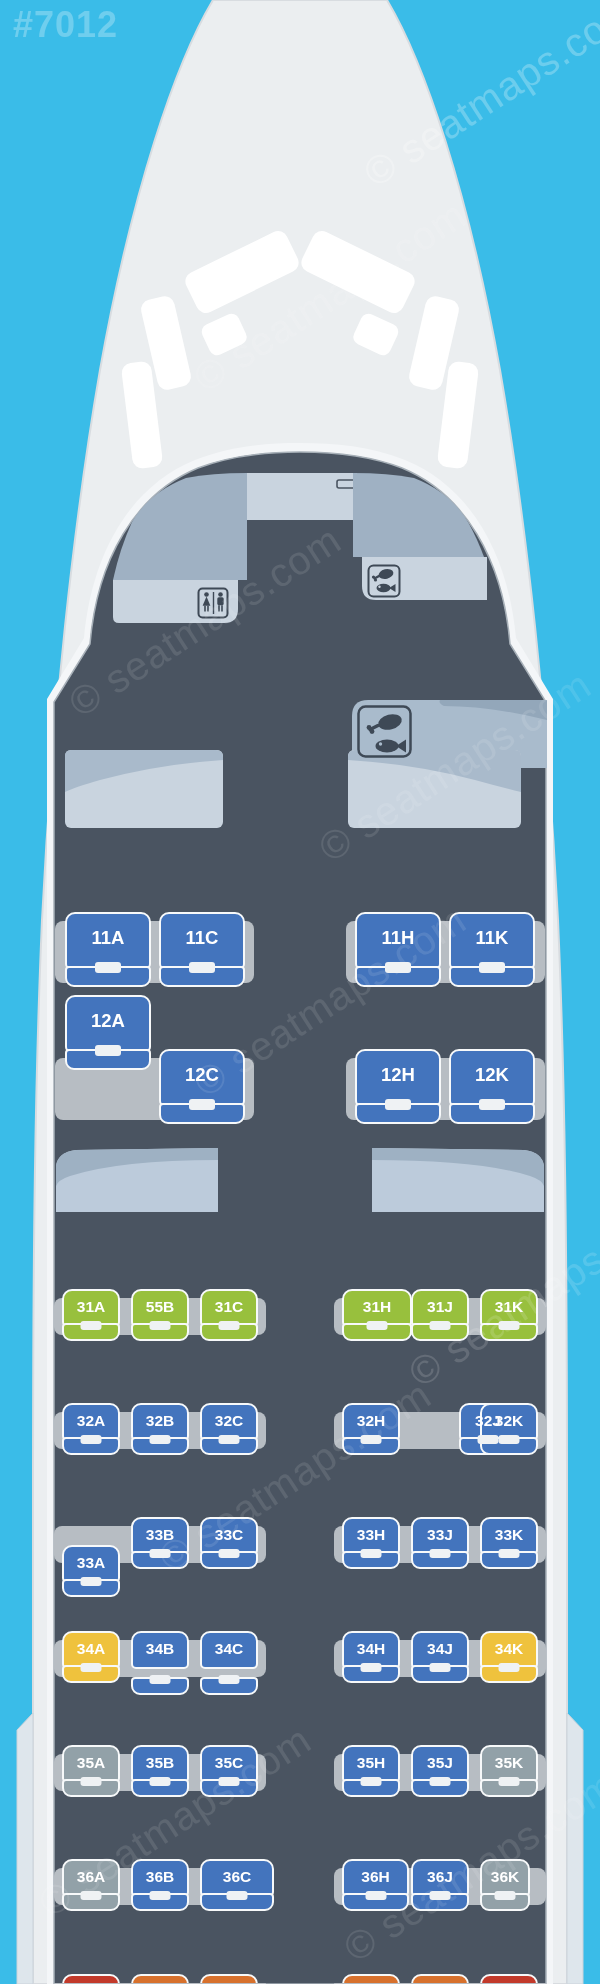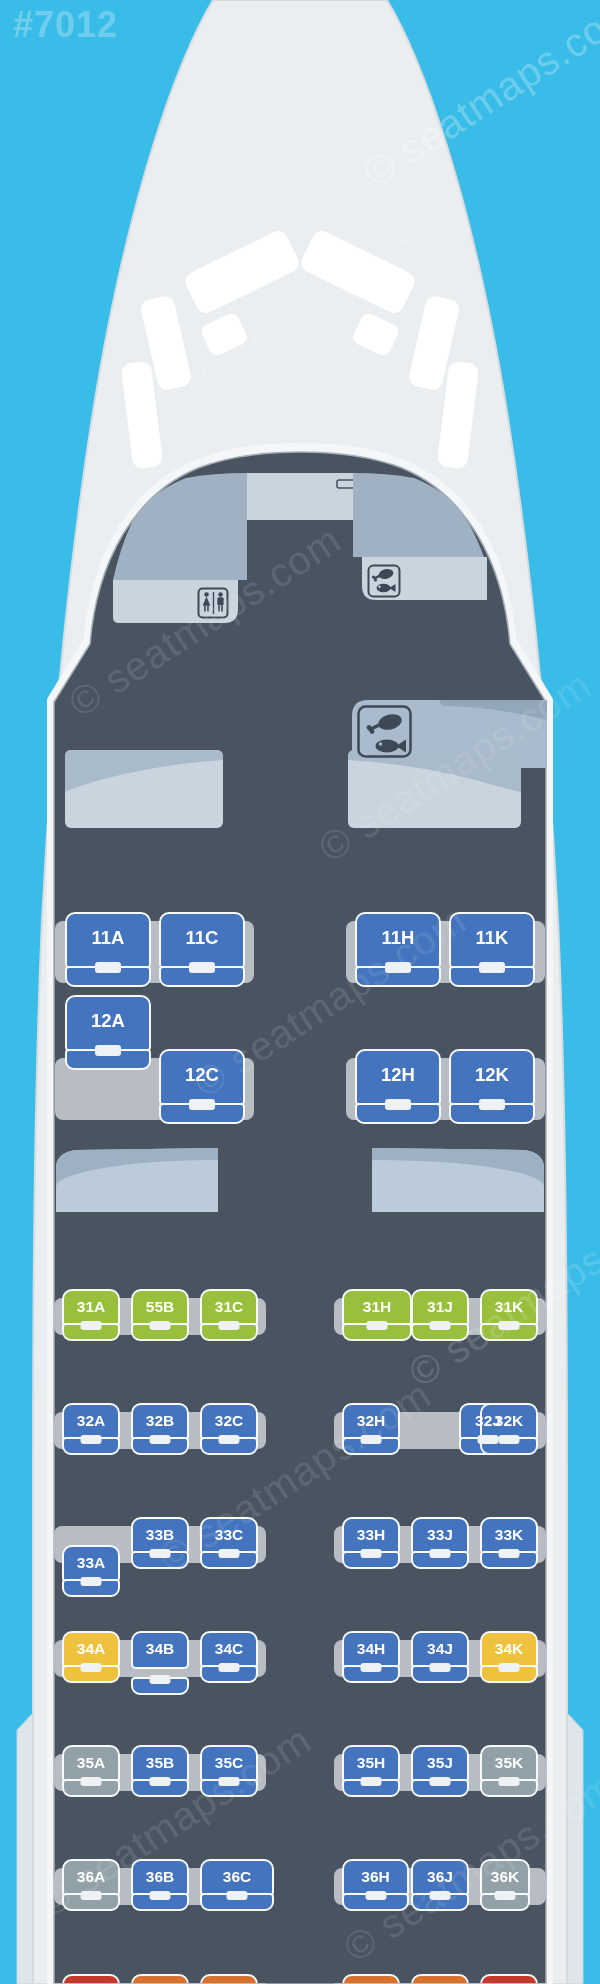--- a/index.html
+++ b/index.html
@@ -291,21 +291,21 @@
                <div class="cush" style="background:#EFC23D"></div>
                <div class="notch"></div>
                <div class="lbl">34A</div>
       </div>
       <div class="seat econ" style="left: 131px; top: 1631px; width: 58px; height: 64px;">
         <div class="back" style="background:#4374BD"></div>
                <div class="cush" style="background:#4374BD"></div>
                <div class="notch"></div>
                <div class="lbl">34B</div>
       </div>
-      <div class="seat econ" style="left: 200px; top: 1631px; width: 58px; height: 52px;">
+      <div class="seat econ" style="left: 200px; top: 1631px; width: 58px; height: 64px;">
         <div class="back" style="background:#4374BD"></div>
                <div class="cush" style="background:#4374BD"></div>
                <div class="notch"></div>
                <div class="lbl">34C</div>
       </div>
       <div class="seat econ" style="left: 342px; top: 1631px; width: 58px; height: 52px;">
         <div class="back" style="background:#4374BD"></div>
                <div class="cush" style="background:#4374BD"></div>
                <div class="notch"></div>
                <div class="lbl">34H</div>

